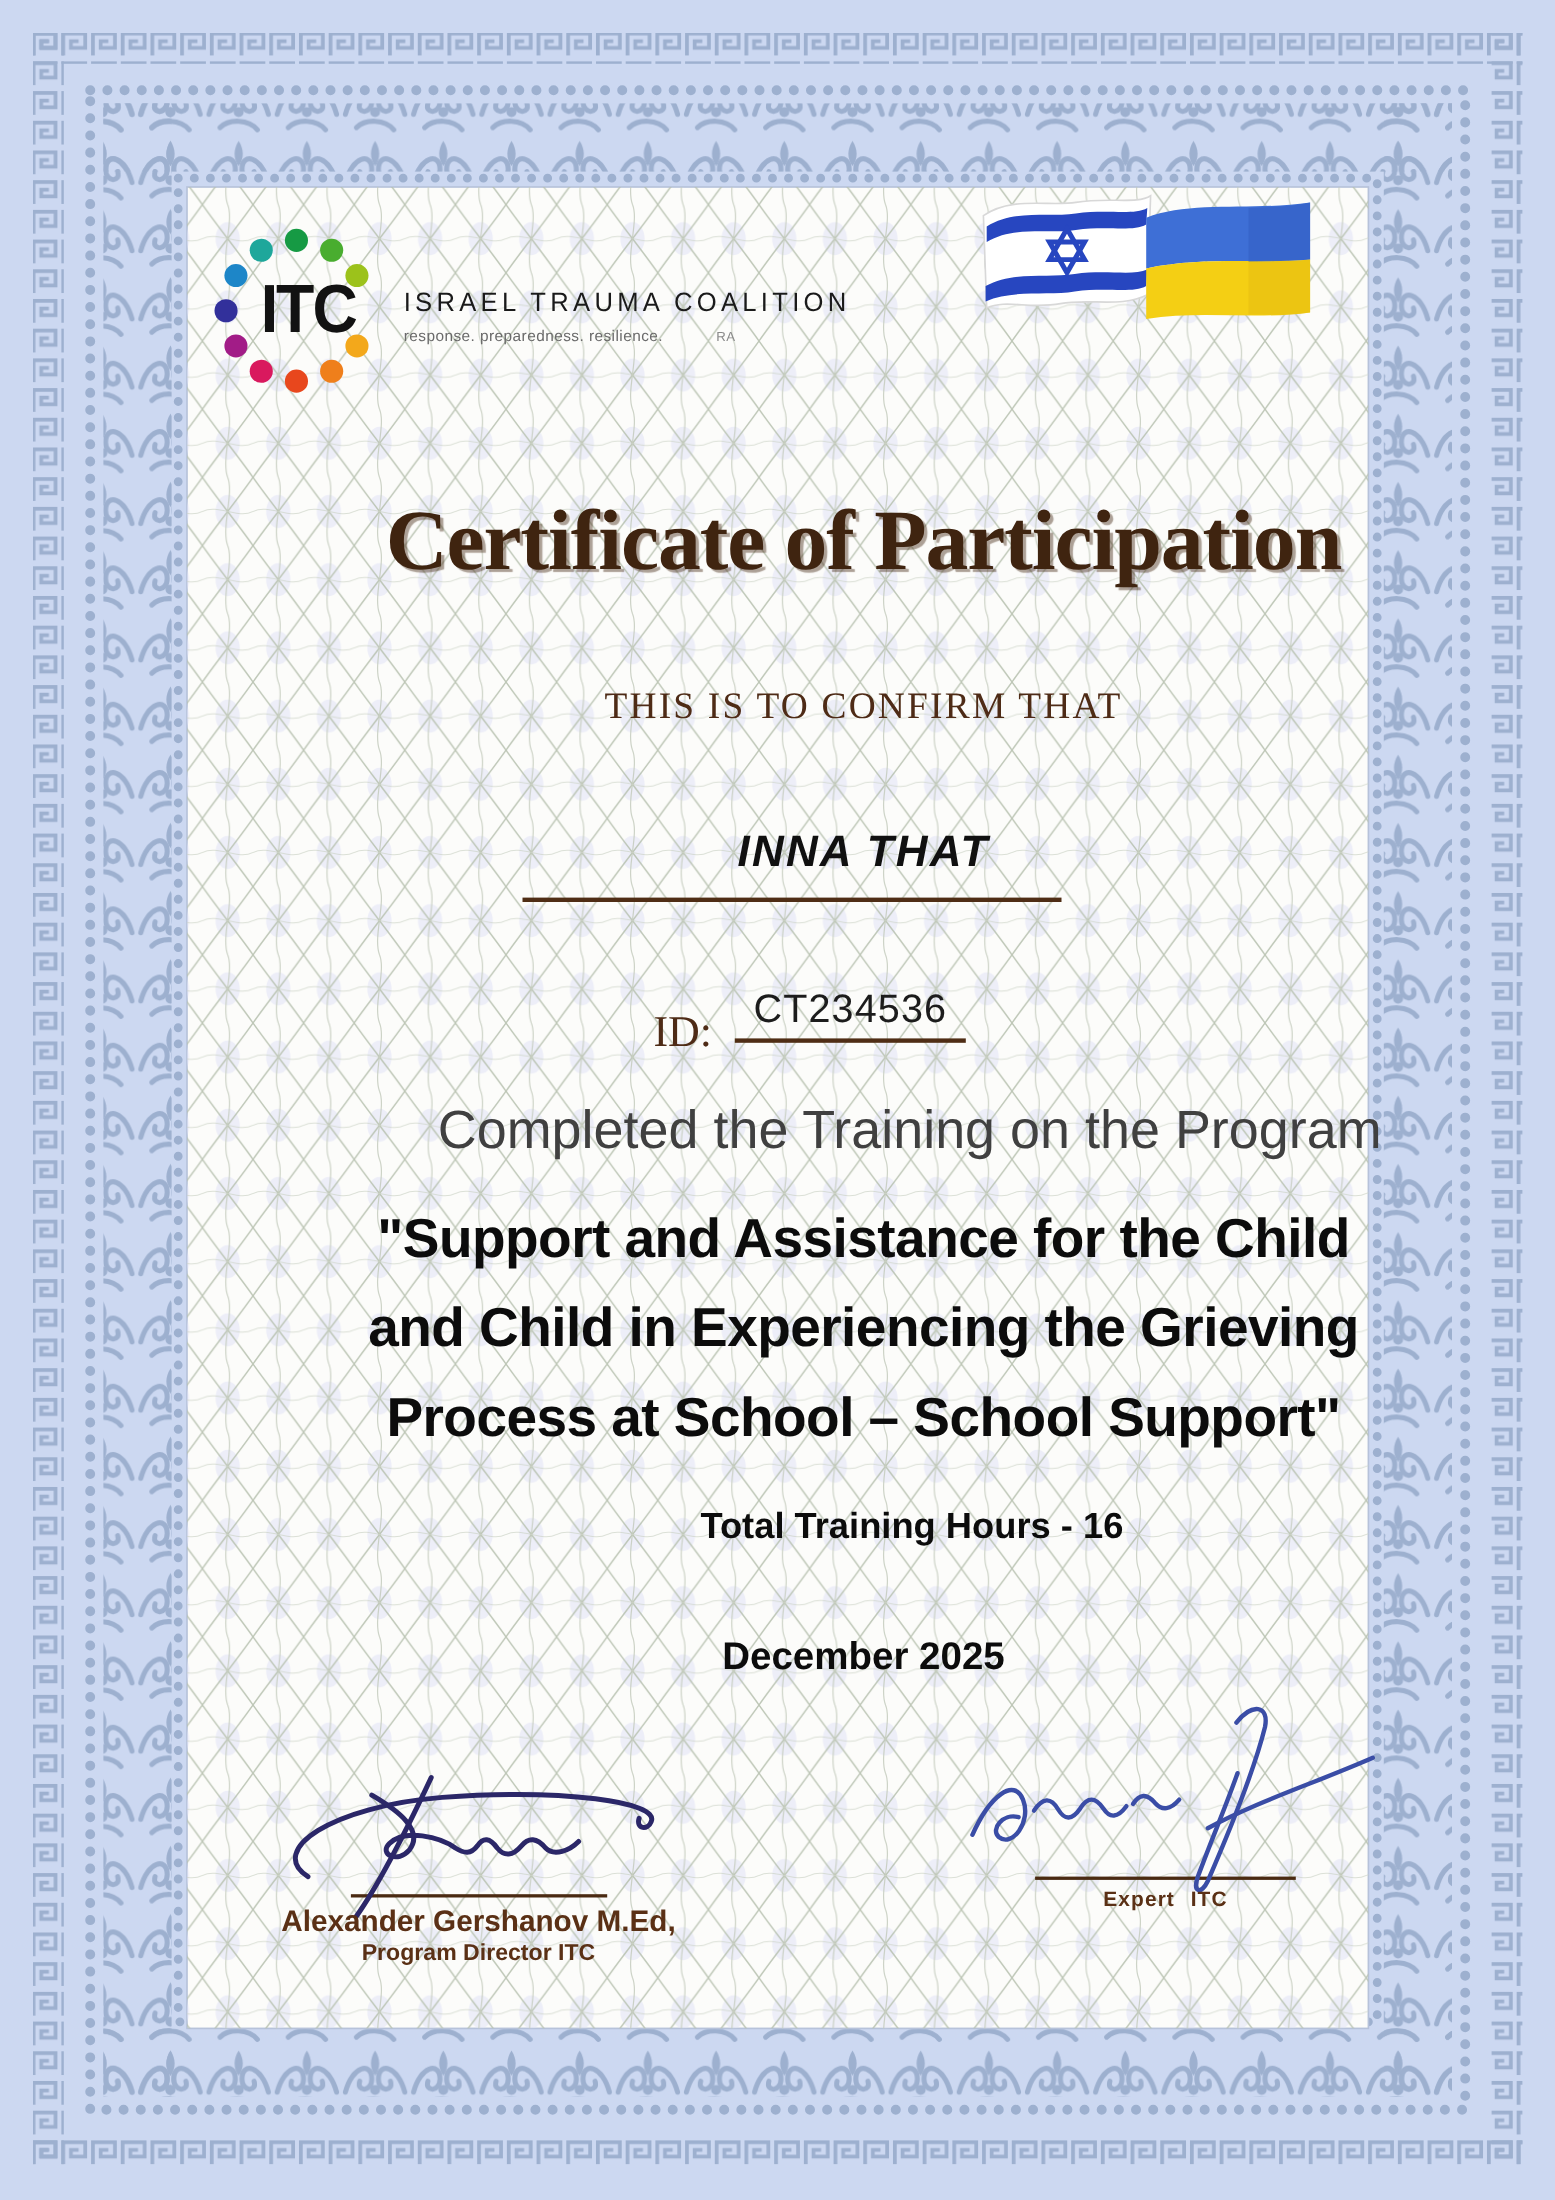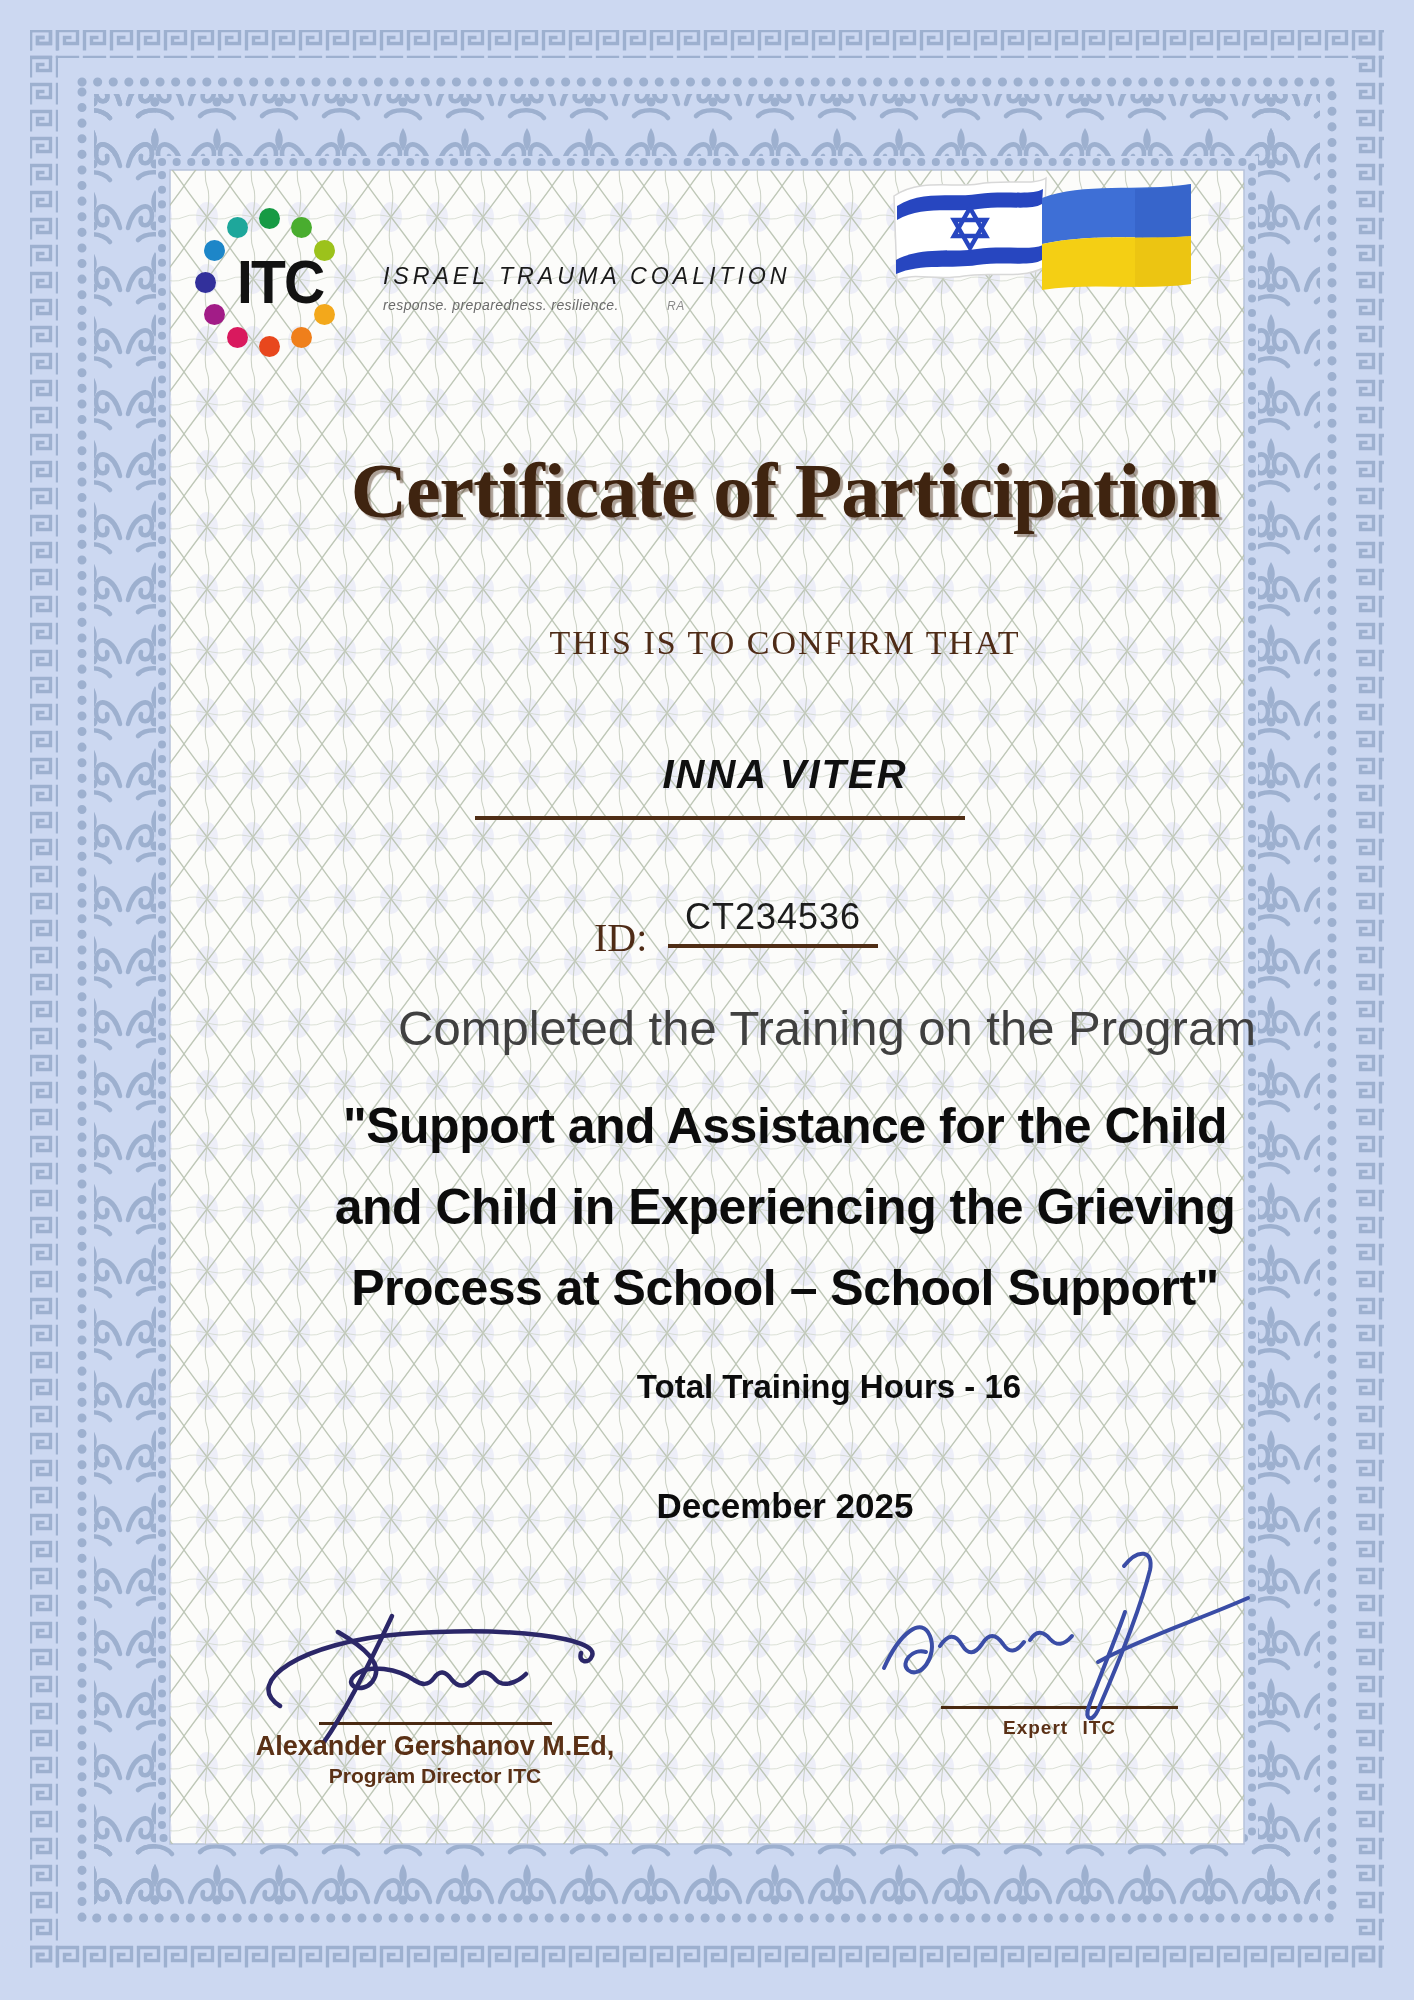--- a/index.html
+++ b/index.html
@@ -12,21 +12,21 @@
   .border-svg{position:absolute;left:0;top:0;}
   .centered{left:172px;width:1226px;text-align:center;}
   
   .logo-ring{left:197px;top:202px;width:160px;height:170px;}
   .dot{position:absolute;width:21px;height:21px;border-radius:50%;}
   .logo-acronym{
     position:absolute;left:40px;top:44px;
     font-size:62px;font-weight:700;color:#121212;letter-spacing:-2px;
     transform:scaleX(.92);transform-origin:left top;
   }
-  .org-block{left:383px;top:262px;width:560px;font-style:italic;}
+  .org-block{left:367px;top:262px;width:560px;}
   .org-name{
     font-size:24px;color:#1a1a1a;letter-spacing:4px;font-weight:400;
     transform:scaleX(.97);transform-origin:left top;white-space:nowrap;
   }
   .org-tagline-row{margin-top:7px;font-size:14px;color:#6a6a6a;letter-spacing:.4px;white-space:nowrap;}
   .org-tagline-suffix{margin-left:44px;color:#8a8a8a;font-size:12px;}
   
   .flag-israel{left:888px;top:168px;}
   .flag-ukraine{left:1037px;top:176px;}
   
@@ -155,21 +155,21 @@
   <path d="M5,22 C46,6 100,16 154,8 L154,60 C108,64 58,57 5,68 Z" fill="#3e6fd6"></path>
   <path d="M5,68 C58,57 108,64 154,60 L154,108 C104,115 54,106 5,114 Z" fill="#f4cf14"></path>
   <path d="M98,62 C118,60 138,62 154,60 L154,108 C134,111 116,110 98,110 Z" fill="#e3b90f" opacity="0.45"></path>
   <path d="M98,13 C118,12 138,12 154,8 L154,60 C134,62 116,61 98,62 Z" fill="#2f5cc0" opacity="0.5"></path>
 </svg>
 
 <div class="abs centered cert-title">Certificate of Participation</div>
 
 <div class="abs centered confirm-line">THIS IS TO CONFIRM THAT</div>
 
-<div class="abs centered recipient">INNA VITER</div>
+<div class="abs centered recipient">INNA THAT</div>
 <div class="abs name-underline"></div>
 
 <div class="abs id-row">
   <div class="id-inner">
     <span class="id-label">ID:</span>
     <span style="display:inline-block;width:290px;"></span>
     <div class="id-value-wrap">
       <div class="id-value">CT234536</div>
       <div class="id-underline"></div>
     </div>

